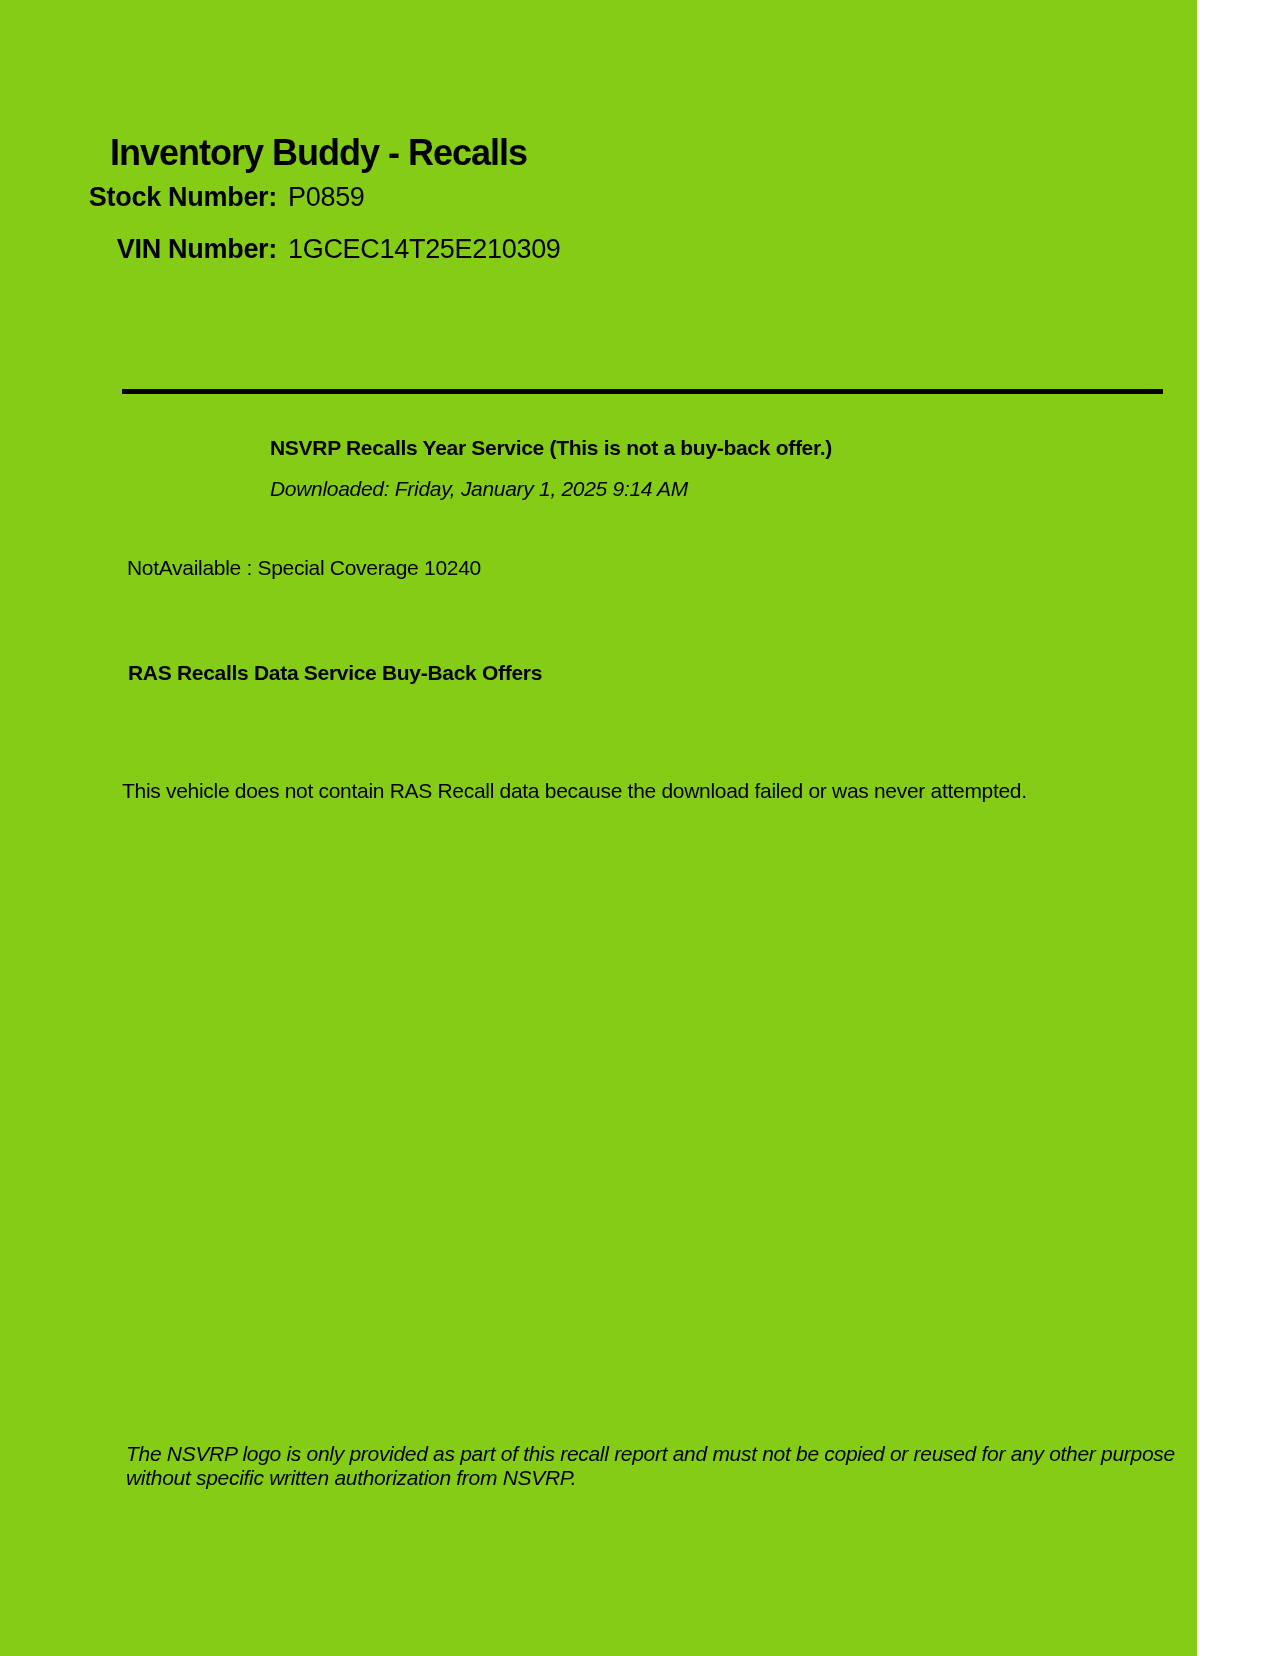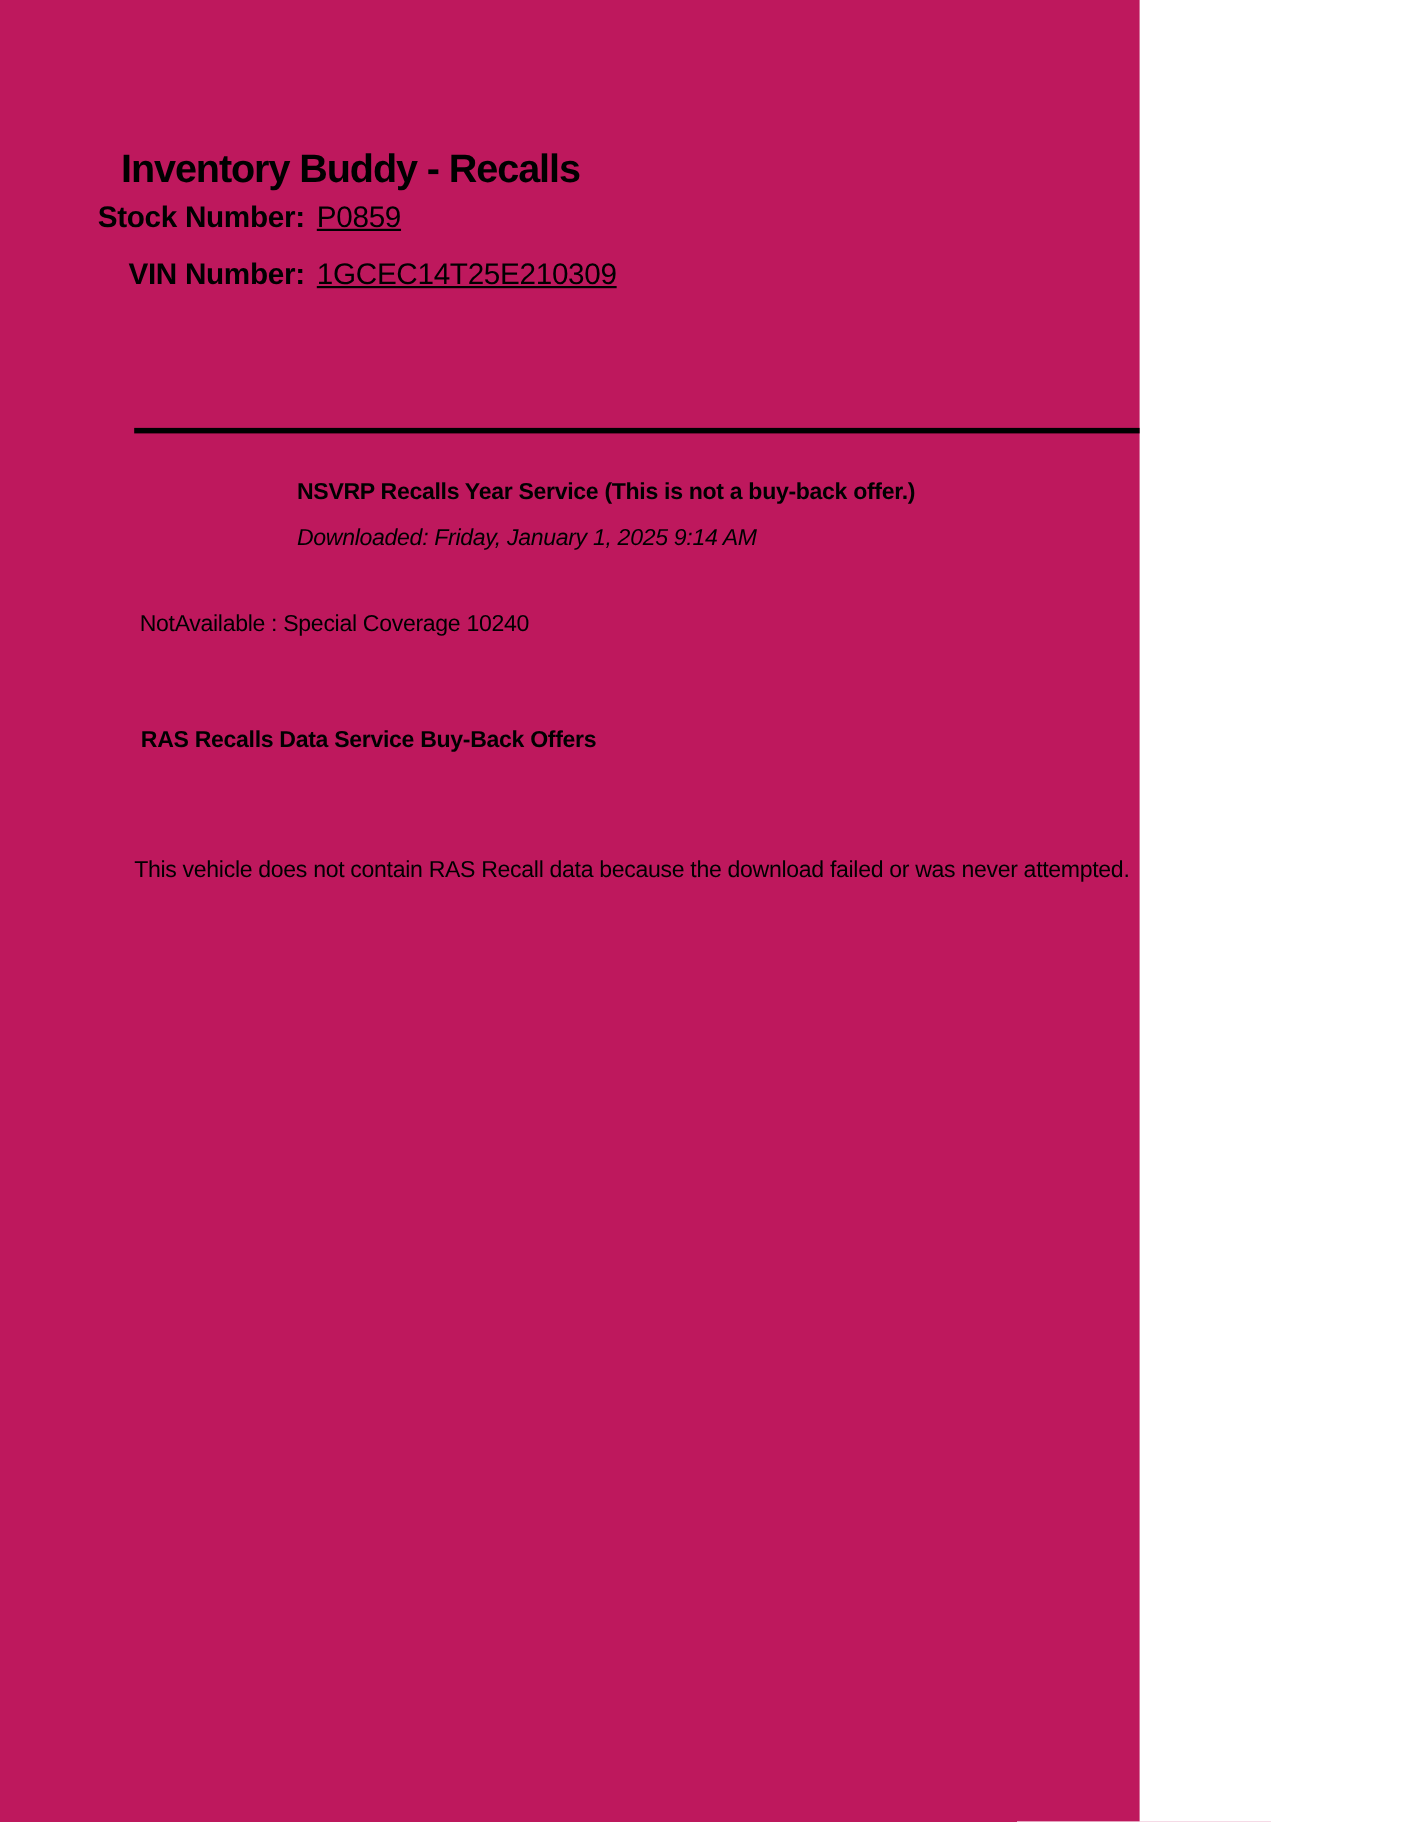--- a/index.html
+++ b/index.html
@@ -2,23 +2,23 @@
 <html><head>
 <meta charset="utf-8">
 <style>
   html, body {
     margin: 0;
     padding: 0;
     background: #ffffff;
   }
   #page {
     position: relative;
-    width: 1036px;
+    width: 1197px;
     height: 1656px;
-    background: #be185d;
+    background: #84cc16;
     color: #000000;
     font-family: "Liberation Sans", "DejaVu Sans", sans-serif;
     overflow: hidden;
   }
   .abs { position: absolute; }
 
   .doc-title {
     left: 110px;
     top: 133px;
     font-size: 36px;
@@ -36,21 +36,21 @@
     font-size: 27px;
     letter-spacing: -0.3px;
   }
   .info-row .lbl {
     position: absolute;
     left: 0;
     width: 277px;
     text-align: right;
     font-weight: bold;
   }
-  .info-row .val  { position: absolute; left: 288px; white-space: nowrap; text-decoration: underline; }
+  .info-row .val  { position: absolute; left: 288px; white-space: nowrap; }
   .info-row .val2 { position: absolute; left: 393px; white-space: nowrap; }
 
   .rule {
     left: 122px;
     top: 389px;
     width: 1041px;
     height: 5px;
     background: #000000;
   }
 
@@ -104,15 +104,16 @@
   <div class="abs t bold nsvrp-heading">NSVRP Recalls Year Service (This is not a buy-back offer.)</div>
 
   <div class="abs t italic downloaded-line">Downloaded: Friday, January 1, 2025 9:14 AM</div>
 
   <div class="abs t status-line">NotAvailable : Special Coverage 10240</div>
 
   <div class="abs t bold ras-heading">RAS Recalls Data Service Buy-Back Offers</div>
 
   <div class="abs t ras-message">This vehicle does not contain RAS Recall data because the download failed or was never attempted.</div>
 
+  <div class="abs disclaimer">The NSVRP logo is only provided as part of this recall report and must not be copied or reused for any other purpose without specific written authorization from NSVRP.</div>
 
 
 </div>
 
 </body></html>

